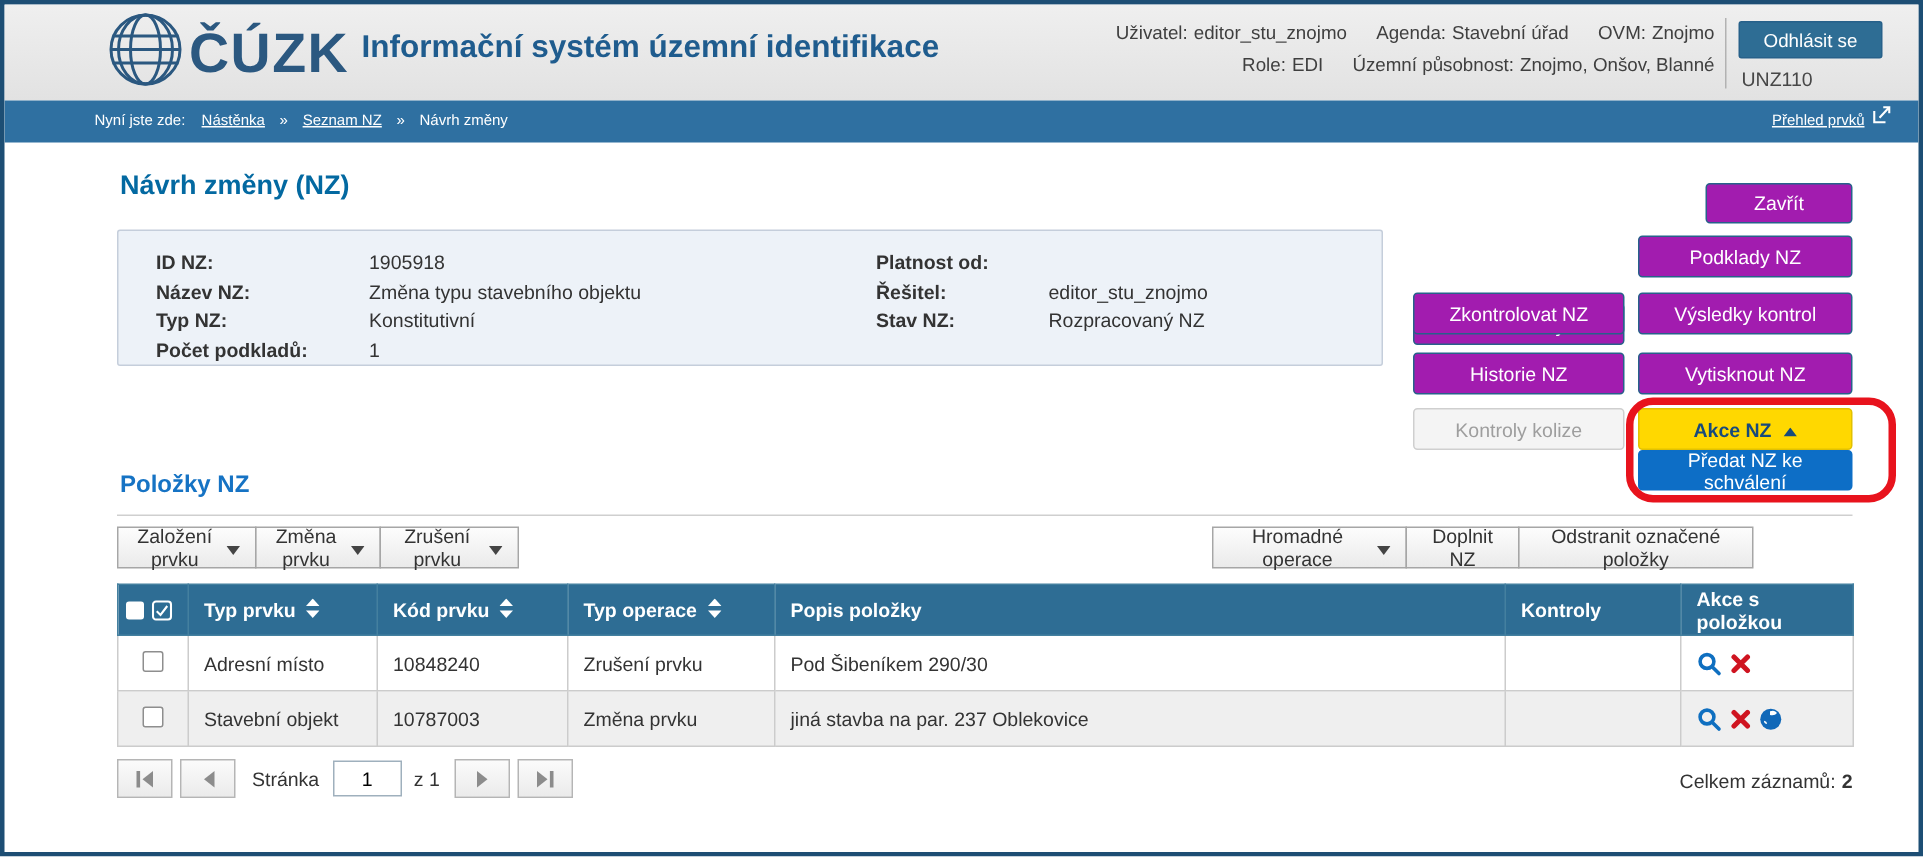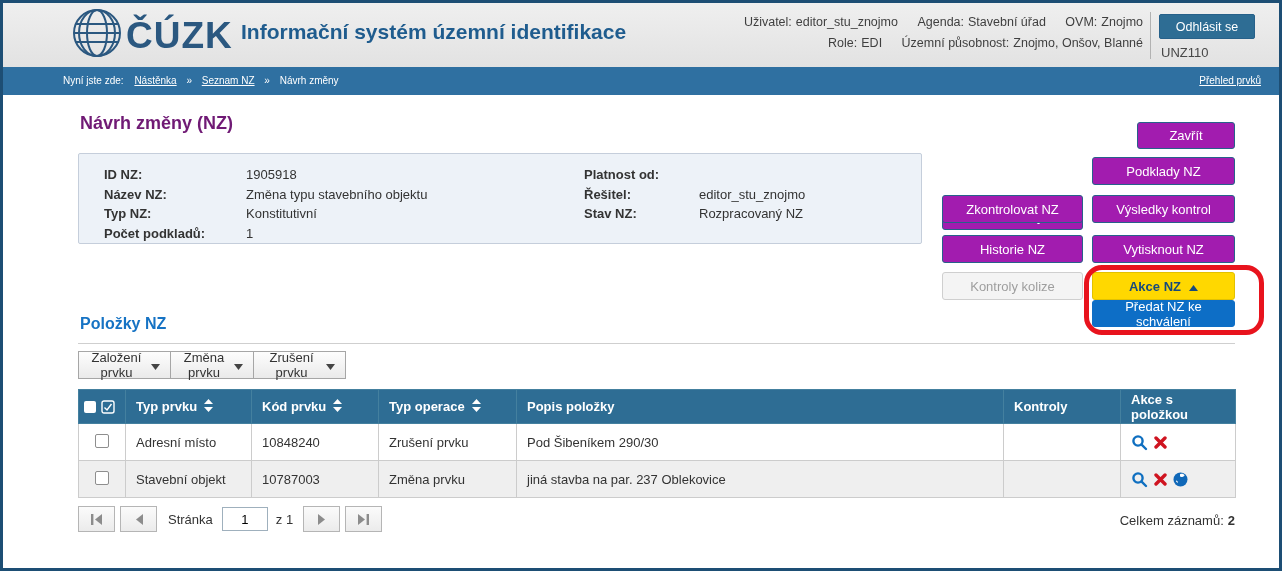--- a/index.html
+++ b/index.html
@@ -19,24 +19,24 @@
   .header-sep { position:absolute; left:1147px; top:9px; width:1px; height:47px; background:#b2b2b2; }
   .logout-btn { position:absolute; left:1156px; top:11px; width:96px; height:25px; background:#2e6d94; border:1px solid #27618a; border-radius:2px; color:#fff; font-size:12.5px; font-family:inherit; cursor:pointer; }
   .app-code { position:absolute; left:1158px; top:42px; font-size:13px; color:#474747; }
 
   
   .breadcrumb { position:absolute; left:0; top:64px; width:1276px; height:28px; background:#2f70a1; color:#fff; font-size:10px; line-height:28px; }
   .bc-inner { margin-left:60px; }
   .bc-prefix { margin-right:8px; }
   .bc-link { color:#fff; text-decoration:underline; cursor:pointer; }
   .bc-sep { margin:0 7px; }
-  .overview-link { position:absolute; right:18px; top:0; height:28px; display:flex; align-items:center; gap:5px; color:#fff; text-decoration:underline; cursor:pointer;flex-direction:column; }
-
-  
-  .page-title { position:absolute; left:77px; top:110px; font-size:18px; font-weight:bold; color:#701a75; }
+  .overview-link { position:absolute; right:18px; top:0; height:28px; display:flex; align-items:center; gap:5px; color:#fff; text-decoration:underline; cursor:pointer; }
+
+  
+  .page-title { position:absolute; left:77px; top:110px; font-size:18px; font-weight:bold; color:#0369a1; }
 
   .info-box { position:absolute; left:75px; top:150px; width:844px; height:91px; background:#edf2f8; border:1px solid #c5cedb; border-radius:2px; }
   .ib-col { position:absolute; top:11px; font-size:13px; color:#333; }
   .ib-col.l { left:25px; }
   .ib-col.r { left:505px; }
   .ib-row { display:flex; line-height:19.5px; }
   .ib-label { font-weight:bold; }
   .ib-col.l .ib-label { width:142px; }
   .ib-col.r .ib-label { width:115px; }
 
@@ -218,20 +218,30 @@
           </svg></span>
     </button>
     <button class="tb-btn" style="width:93px;">
       <span>Zrušení prvku</span>
       <span><svg width="9" height="6" viewBox="0 0 9 6">
             <path d="M0 0 H9 L4.5 6 Z" fill="#444"></path>
           </svg></span>
     </button>
   </div>
 
+  <div class="toolbar tr">
+    <button class="tb-btn" style="width:130px;">
+      <span>Hromadné operace</span>
+      <span><svg width="9" height="6" viewBox="0 0 9 6">
+            <path d="M0 0 H9 L4.5 6 Z" fill="#444"></path>
+          </svg></span>
+    </button>
+    <button class="tb-btn" style="width:76px;">Doplnit NZ</button>
+    <button class="tb-btn" style="width:157px;">Odstranit označené položky</button>
+  </div>
 
   <table class="nz-table">
     <colgroup>
       <col style="width:47px">
         <col style="width:126px">
         <col style="width:127px">
         <col style="width:138px">
         <col style="width:487px">
         <col style="width:117px">
         <col style="width:115px">

